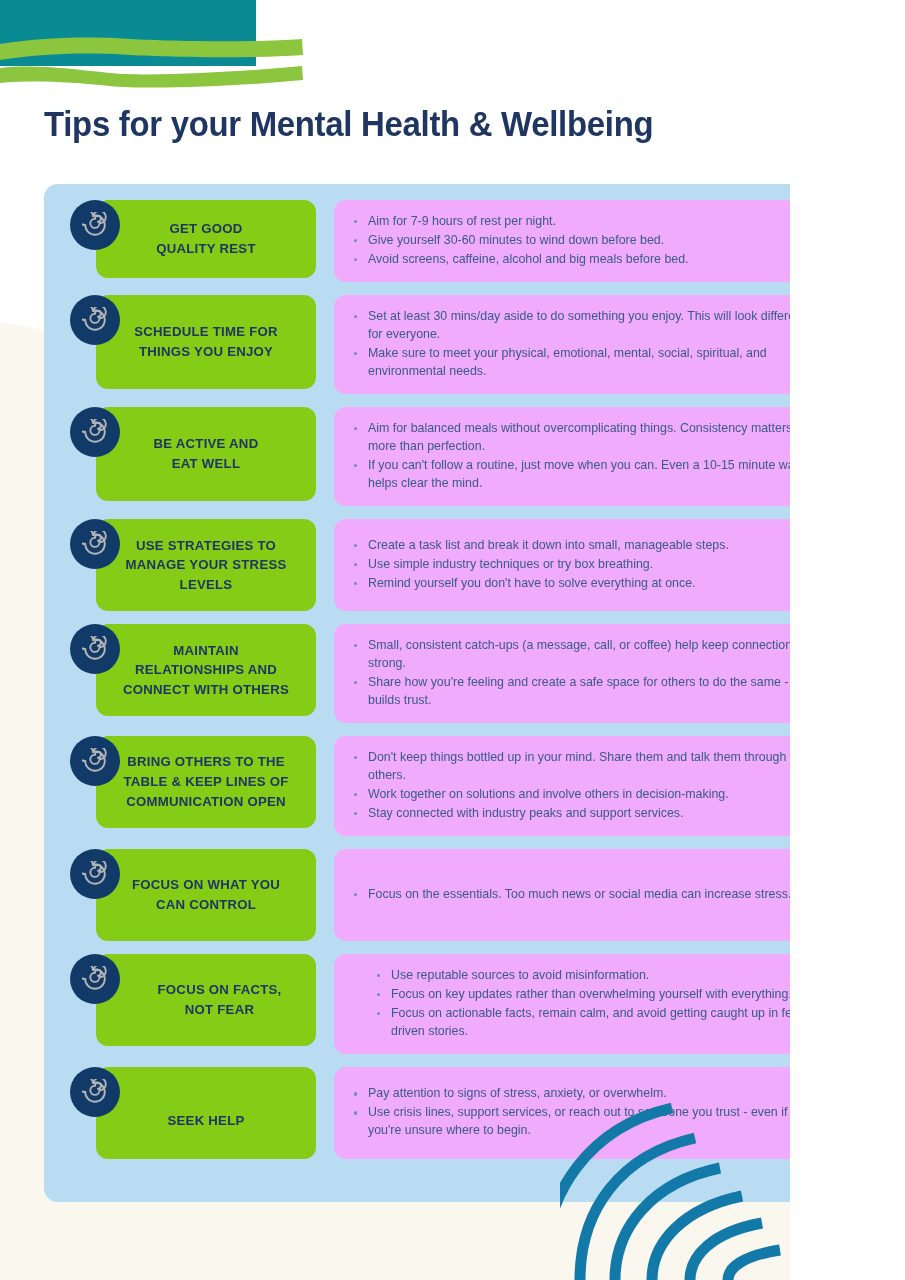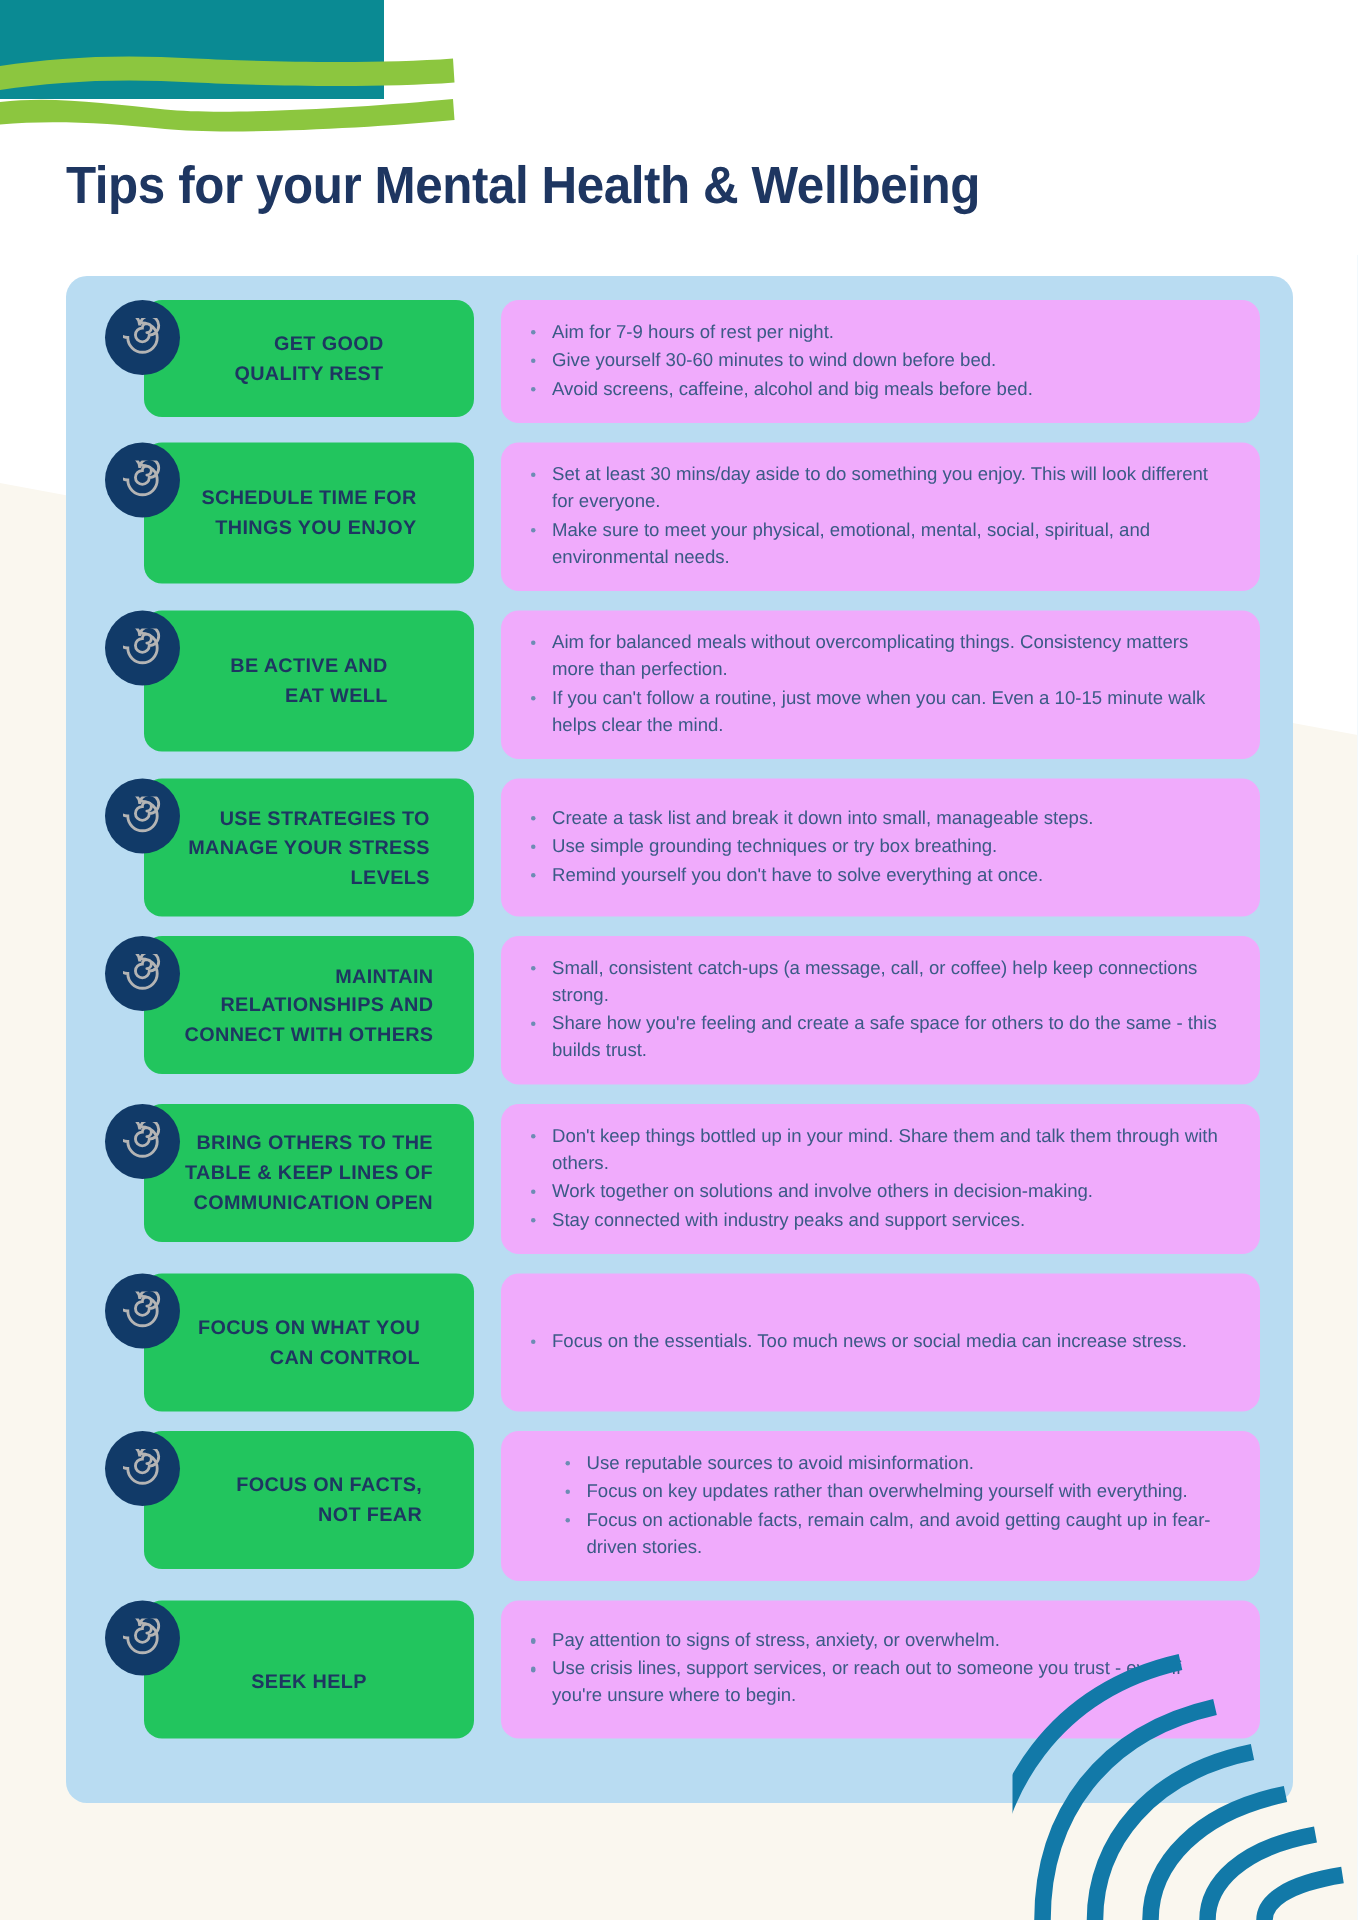--- a/index.html
+++ b/index.html
@@ -5,21 +5,21 @@
   html, body {
     margin: 0;
     padding: 0;
     background: #ffffff;
   }
   body {
     font-family: "Liberation Sans", sans-serif;
   }
   #page {
     position: relative;
-    width: 905px;
+    width: 790px;
     height: 1280px;
     overflow: hidden;
     background: #ffffff;
   }
 
   
   .bg-cream {
     position: absolute;
     left: 0;
     top: 0;
@@ -112,27 +112,27 @@
     display: flex;
     align-items: center;
     justify-content: center;
   }
   .icon-badge svg { display: block; }
 
   .label-card {
     position: relative;
     margin-left: 26px;
     width: 220px;
-    background: #22c55e;
+    background: #84cc16;
     border-radius: 12px;
     box-sizing: border-box;
     display: flex;
     align-items: center;
     justify-content: center;
-    text-align: right;
+    text-align: center;
     padding: 12px 12px;
     z-index: 2;
   }
   .label-card span {
     color: #1e3661;
     font-size: 13.2px;
     font-weight: bold;
     line-height: 1.48;
     letter-spacing: 0.25px;
   }
@@ -271,21 +271,21 @@
             </div>
             <div class="label-card">
               <span style="white-space: pre-line;">USE STRATEGIES TO
 MANAGE YOUR STRESS
 LEVELS</span>
             </div>
           </div>
           <div class="bullet-card">
             <ul>
               <li>Create a task list and break it down into small, manageable steps.</li>
-              <li>Use simple grounding techniques or try box breathing.</li>
+              <li>Use simple industry techniques or try box breathing.</li>
               <li>Remind yourself you don't have to solve everything at once.</li>
             </ul>
           </div>
         </div>
         <div class="row row-4">
           <div class="label-wrap">
             <div class="icon-badge">
               <svg width="26" height="26" viewBox="0 0 26 26">
   <path d="M13,3.2 A9.8,9.8 0 1,1 3.2,13 A8,8 0 1,1 11.2,5 A6.3,6.3 0 1,1 17.5,11.3 A4.6,4.6 0 1,1 12.9,6.7 A3,3 0 1,1 15.9,9.7" fill="none" stroke="#b4b4b4" stroke-width="1.9" stroke-linecap="round"></path>
 </svg>

